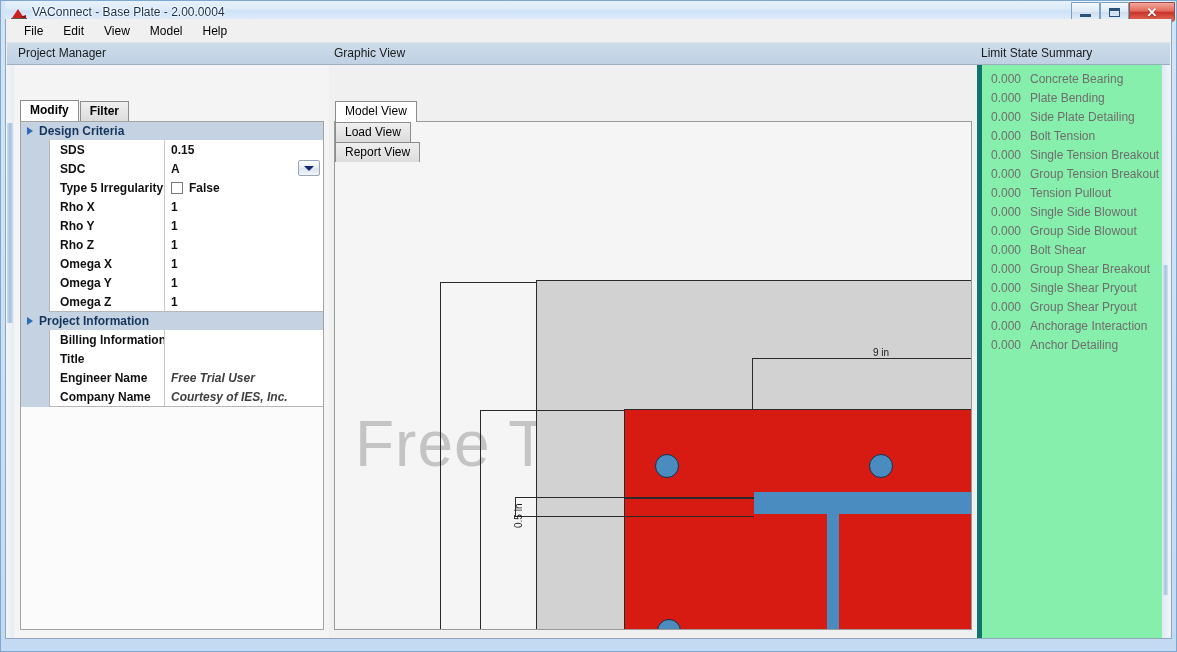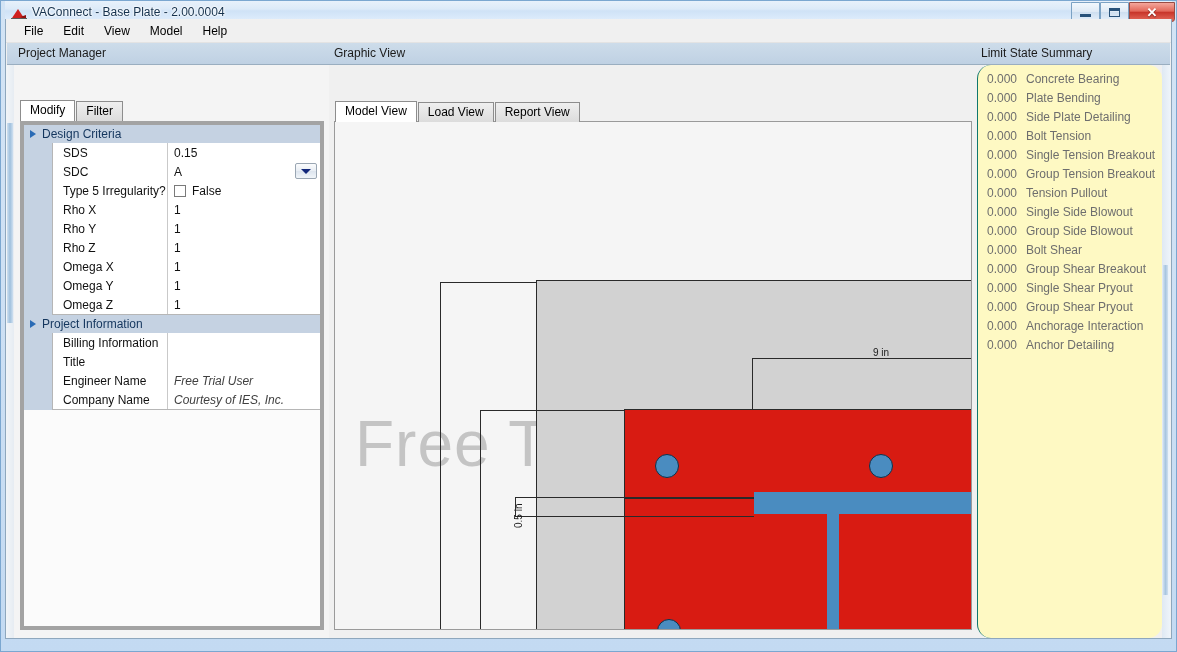--- a/index.html
+++ b/index.html
@@ -112,41 +112,43 @@
   
   #project-manager {
     position: absolute; left: 8px; top: 46px; width: 315px; bottom: 0;
     background: #f4f4f4;
   }
   #pm-tabs {
     position: absolute; left: 6px; top: 36px;
     height: 20px;
     display: flex; align-items: flex-end;
     z-index: 3;
+    font-weight: bold;
   }
   .tab {
     font-size: 12px;
     padding: 2px 9px 3px 9px;
     border: 1px solid #8d8d8d;
     border-bottom: none;
     background: linear-gradient(to bottom,#efefef 0%,#dcdcdc 100%);
     color: #000;
     cursor: default;
     margin-right: 1px;
   }
   .tab.active {
     background: #fff;
     padding-bottom: 4px;
     border-color: #8d8d8d;
     position: relative; z-index: 4;
   }
   #pm-body {
     position: absolute; left: 6px; top: 56px; right: 5px; bottom: 8px;
     background: #fbfbfb;
-    border: 4px solid #a3a3a3;
+    border: 1px solid #a3a3a3;
+    font-weight: bold;
   }
   .group-header {
     position: relative;
     height: 18px;
     background: #c5d2e2;
     display: flex; align-items: center;
     font-size: 12px; color: #14365e;
     padding-left: 6px;
     cursor: default;
   }
@@ -213,22 +215,23 @@
     flex: none;
   }
 
   
   #graphic-view {
     position: absolute; left: 323px; top: 46px; width: 648px; bottom: 0;
     background: #f0f0f0;
   }
   #gv-tabs {
     position: absolute; left: 6px; top: 36px;
-    display: flex; align-items: center;
+    display: flex; align-items: flex-start;
     z-index: 3;
+    flex-direction: column;
   }
   #gv-canvas {
     position: absolute; left: 5px; top: 56px; right: 5px; bottom: 8px;
     background: #f5f5f5;
     border: 1px solid #9a9a9a;
     overflow: hidden;
   }
   #watermark {
     position: absolute; left: 20px; top: 285px;
     font-size: 64px; color: #c0c0c0;
@@ -257,23 +260,22 @@
     background: transparent;
   }
   .dim-v {
     transform: rotate(-90deg);
     transform-origin: left top;
   }
 
   
   #limit-state {
     position: absolute; left: 971px; top: 46px; right: 9px; bottom: 0;
-    background: #fef9c3;
-    border-left: 1px solid #0f766e;
-    border-radius: 14px;
+    background: #86efac;
+    border-left: 5px solid #0f766e;
   }
   #ls-list { position: absolute; left: 0; top: 4px; right: 0; bottom: 0; }
   .ls-row {
     display: flex;
     height: 19px;
     align-items: center;
     font-size: 12px;
     color: #6e6e6e;
     cursor: default;
   }

